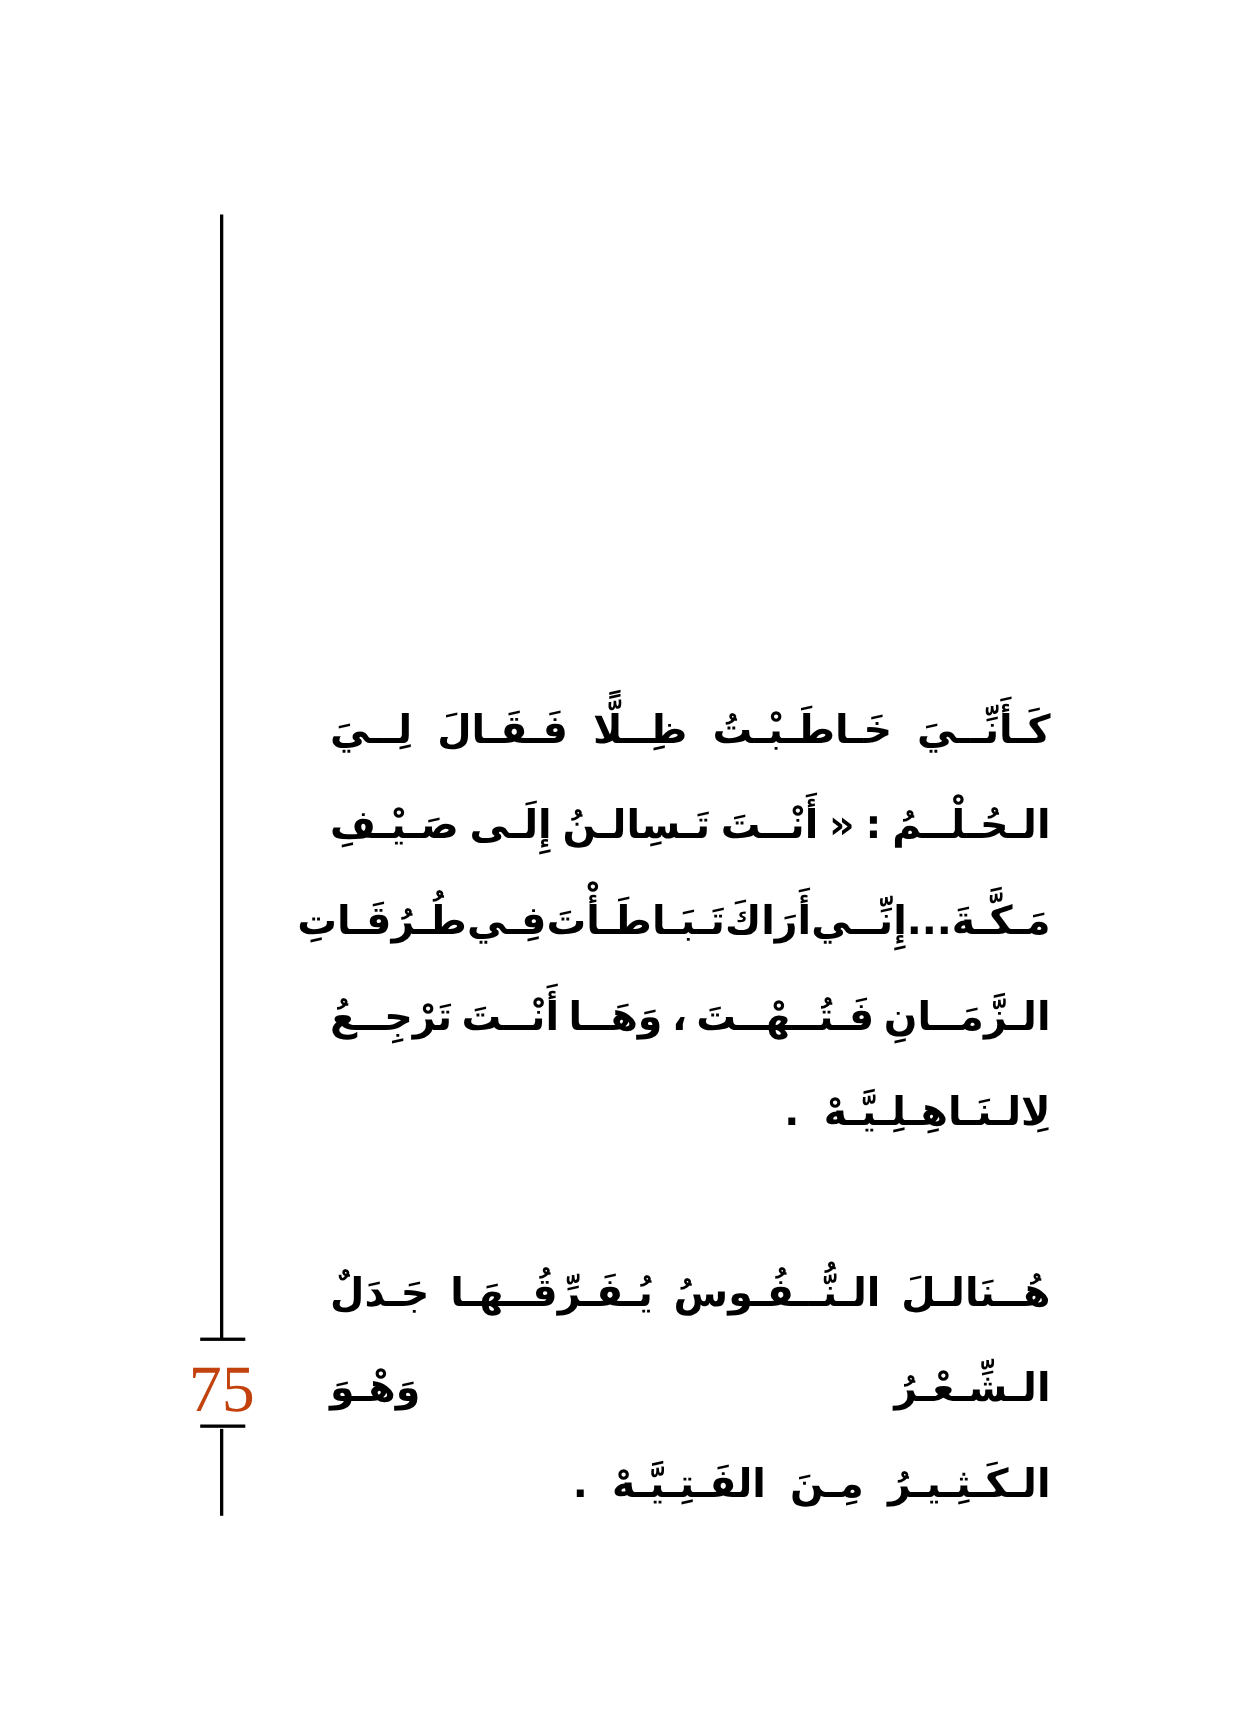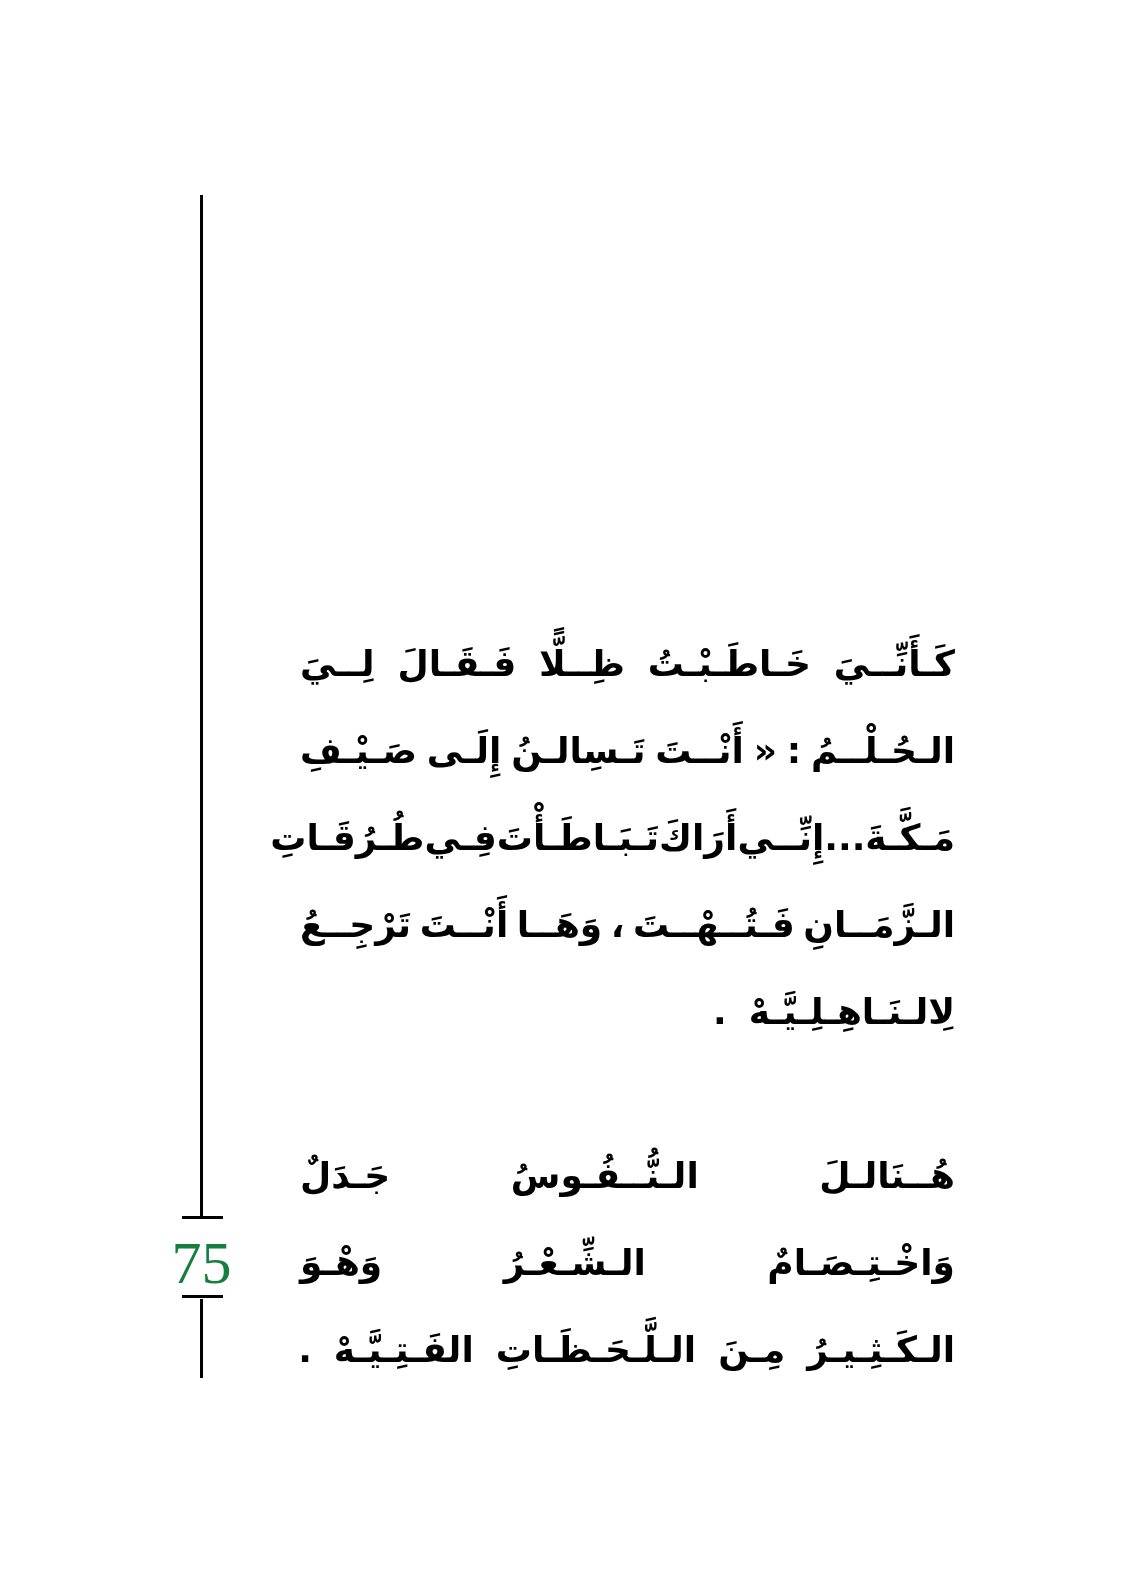--- a/index.html
+++ b/index.html
@@ -35,21 +35,21 @@
   .tick-lower { top: 1295px; }
   .page-number {
     position: absolute;
     left: 159px;
     top: 1233px;
     width: 85px;
     text-align: center;
     font-family: "Liberation Serif", serif;
     font-size: 60px;
     line-height: 1;
-    color: #15803d;
+    color: #c2410c;
   }
   
   .text-block {
     position: absolute;
     left: 300px;
     top: 620px;
     width: 655px;
     direction: rtl;
     font-family: "DejaVu Sans", sans-serif;
     font-size: 36px;
@@ -118,30 +118,29 @@
         </div>
       <div class="line last">
           <span class="word">لِالـنَـاهِـلِـيَّـهْ</span>
           <span class="word">.</span>
         </div>
     </section>
     <section class="stanza">
       <div class="line">
           <span class="word">هُــنَالـلَ</span>
           <span class="word">الـنُّــفُـوسُ</span>
+          <span class="word">يُـفَـرِّقُــهَـا</span>
           <span class="word">جَـدَلٌ</span>
         </div>
       <div class="line">
-          <span class="word">وَاخْـتِـصَـامٌ</span>
           <span class="word">الـشِّـعْـرُ</span>
           <span class="word">وَهْـوَ</span>
         </div>
       <div class="line last">
           <span class="word">الـكَـثِـيـرُ</span>
           <span class="word">مِـنَ</span>
-          <span class="word">الـلَّـحَـظَـاتِ</span>
           <span class="word">الفَـتِـيَّـهْ</span>
           <span class="word">.</span>
         </div>
     </section>
   </main>
 
 </div>
 
 </body></html>

